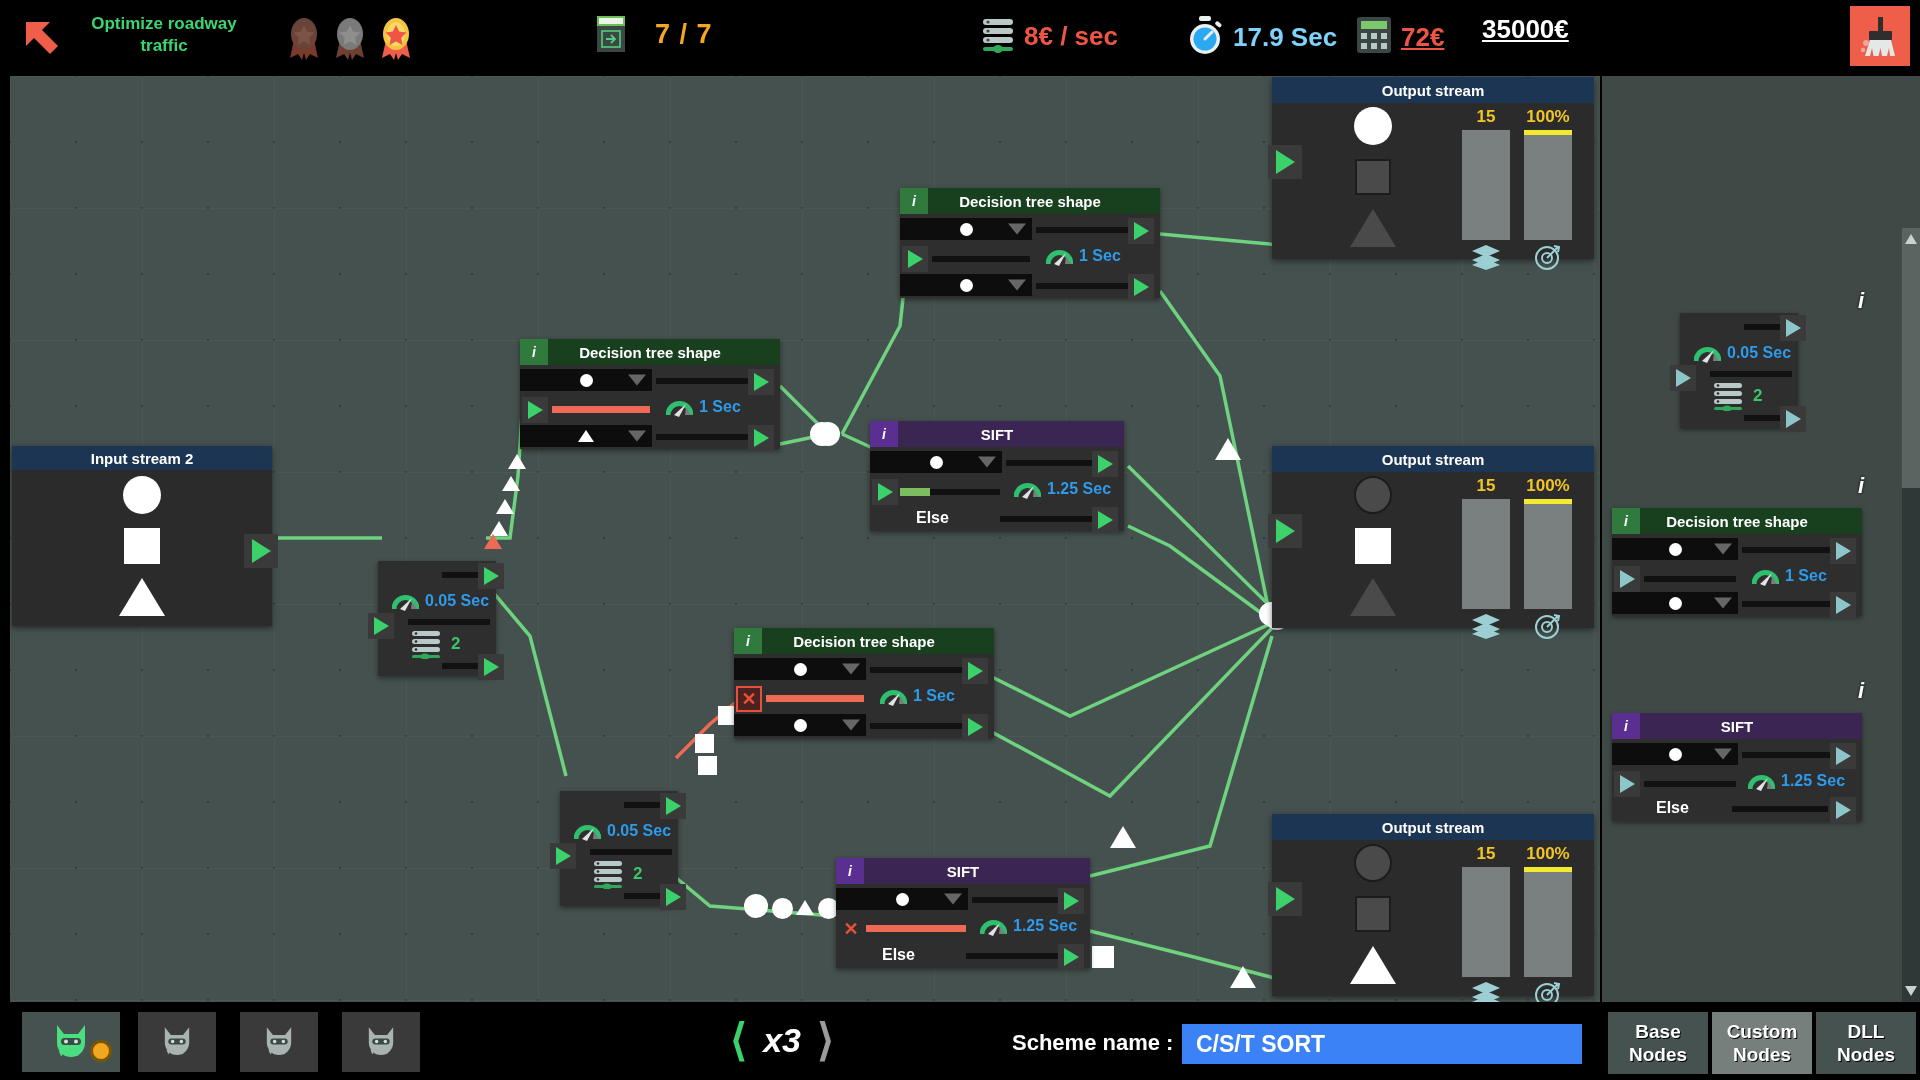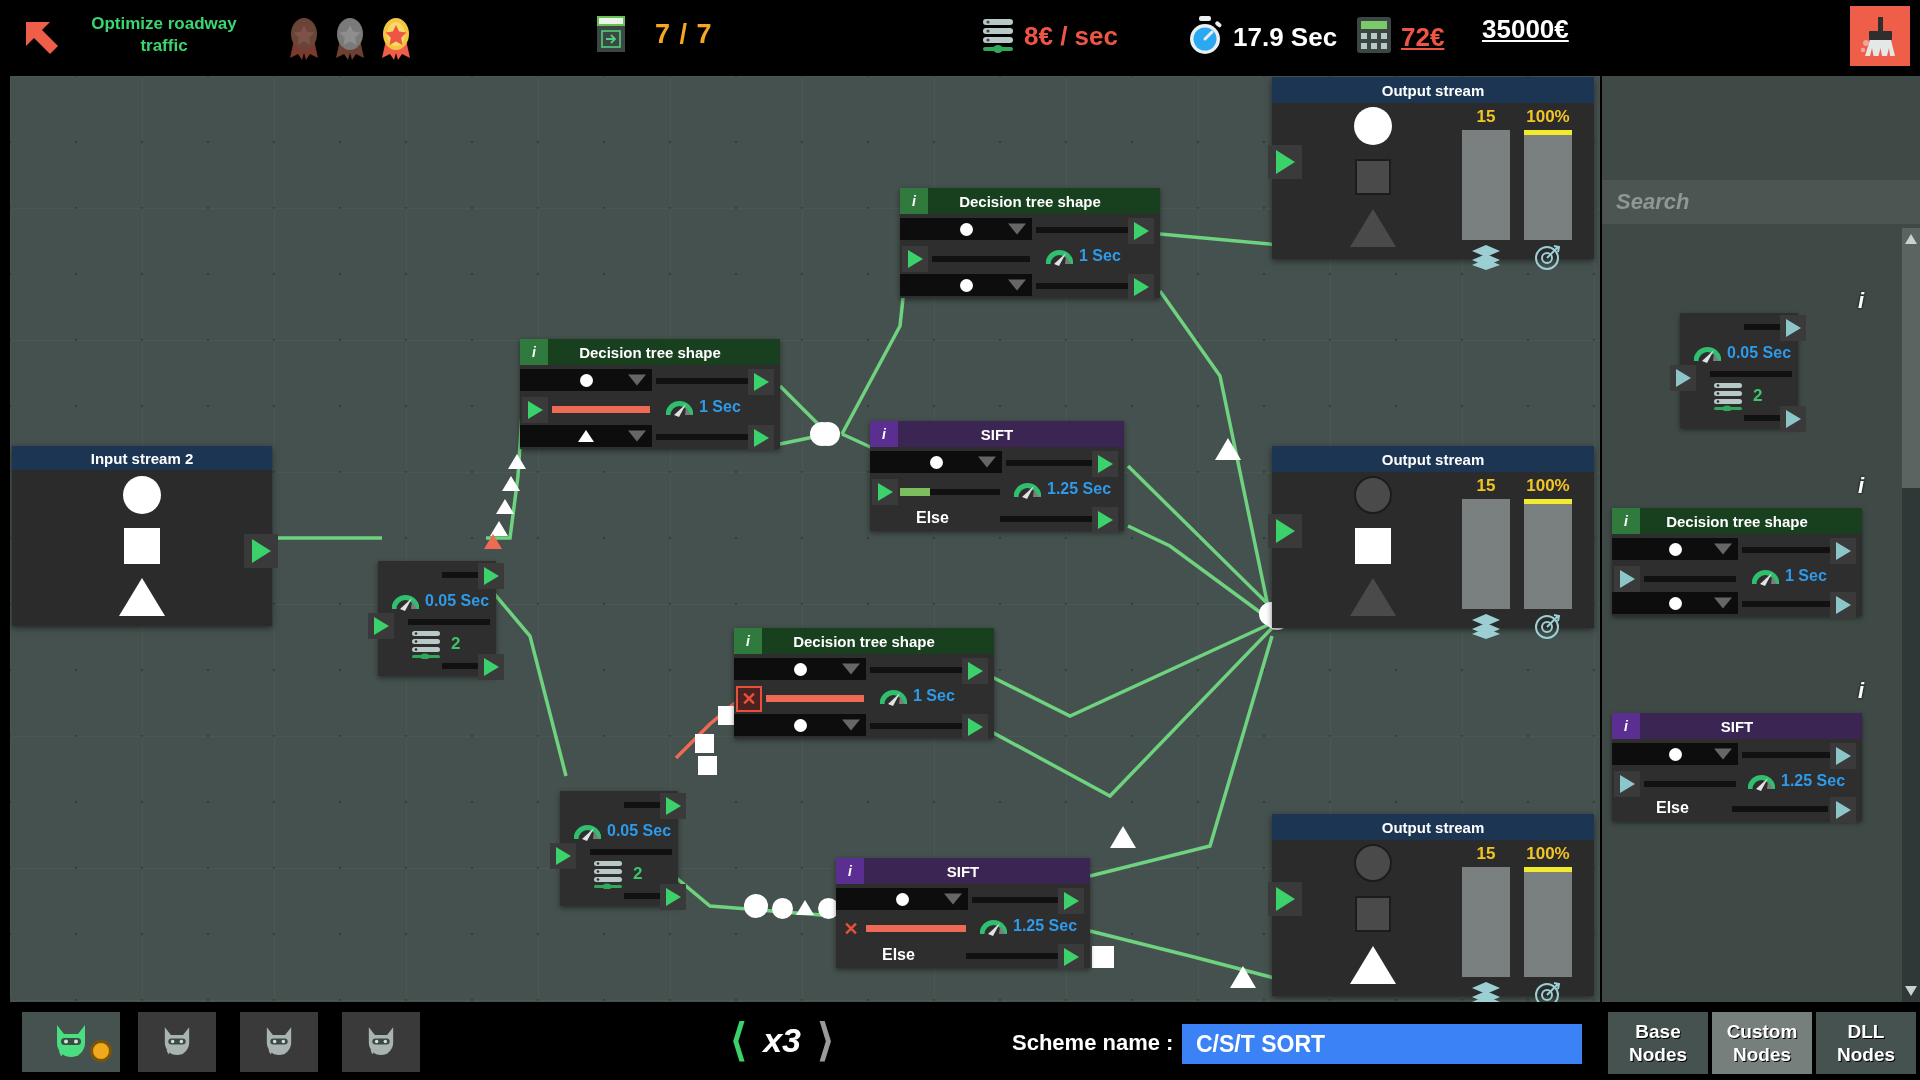--- a/index.html
+++ b/index.html
@@ -20,21 +20,21 @@
   }
   .medals { position:absolute; left:282px; top:16px; width:160px; height:44px; }
   .medal { position:absolute; top:0; width:44px; height:44px; }
   .counter-box { position:absolute; left:595px; top:14px; display:flex; align-items:center; gap:28px; }
   .counter-icon { width:32px; height:40px; }
   .counter-text { color:#f5a623; font-weight:bold; font-size:27px; letter-spacing:1px; }
 
   .stat { position:absolute; top:14px; display:flex; align-items:center; gap:8px; }
   .stat-val { font-weight:bold; font-size:26px; }
   .cost-val { color:#ee5544; }
-  .time-val { color:#ffffff; }
+  .time-val { color:#7dd3fc; }
   .calc-val { color:#ee5544;text-decoration:underline; }
   .money-val { color:#ffffff;text-decoration:underline; }
 
   .broom-btn {
     position:absolute; right:10px; top:6px; width:60px; height:60px;
     background:#ee5e48; display:flex; align-items:center; justify-content:center;
   }
 
   
   #canvas {
@@ -744,23 +744,20 @@
                 <path d="M13 15 L24 4 M20 3 l5 1 -1 5" stroke="#9ccfd4" stroke-width="2" fill="none"></path>
               </svg>
           </div>
         </div>
       </div>
     </div>
 
   </div>
 
   <div id="rpanel">
-    <div class="searchbox">
-      <span>Search</span>
-    </div>
 
     <div class="palette">
 
       <div class="pal-i" style="left:256px; top:60px;">i</div>
       <div class="pal-item node" style="left:78px; top:85px; width:118px; height:115px;">
         <div class="bar" style="left:64px; top:11px; width:48px;"></div>
         <div class="port pale" style="left:100px; top:2px;">
             <span class="tri"></span>
           </div>
         <div class="gauge-row" style="left:14px; top:30px;">

